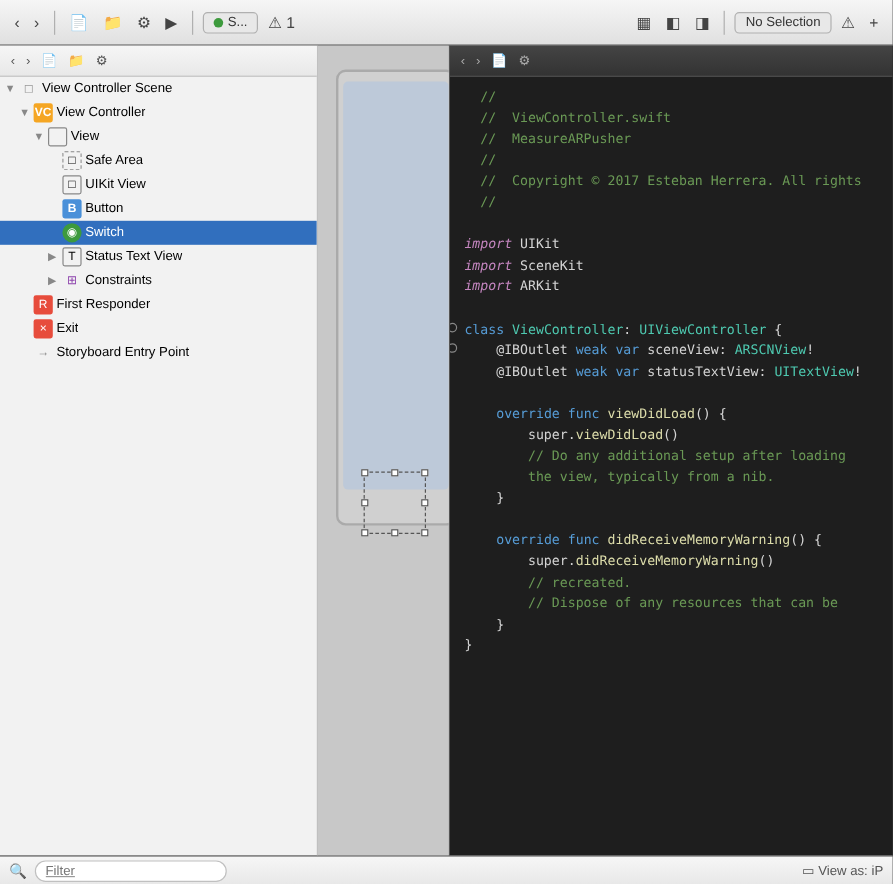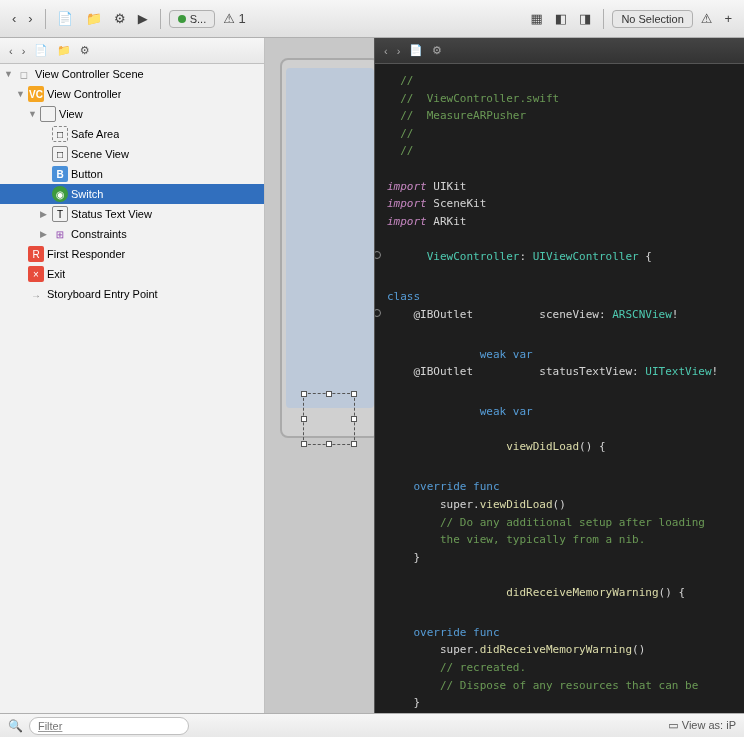--- a/index.html
+++ b/index.html
@@ -53,21 +53,21 @@
     .phone-inner { margin: 8px 4px; background: #b0c4e0; height: 340px; border-radius: 4px; opacity: 0.6; }
 
     
     .code-panel { width: 370px; background: #1e1e1e; display: flex; flex-direction: column; flex-shrink: 0; border-left: 1px solid #555; }
     .code-toolbar { background: linear-gradient(#444, #333); border-bottom: 1px solid #555; height: 26px; display: flex; align-items: center; padding: 0 6px; gap: 3px; }
     .code-toolbar-btn { background: none; border: none; color: #aaa; font-size: 11px; cursor: pointer; padding: 1px 3px; }
     .code-content { flex: 1; overflow-y: auto; padding: 8px 12px; font-family: "Menlo", "Monaco", monospace; font-size: 11px; line-height: 1.6; color: #d0d0d0; }
     .code-line { white-space: pre; display: flex; }
     .code-comment { color: #6a9955; }
     .code-keyword { color: #c586c0; font-style: italic; }
-    .code-keyword2 { color: #569cd6; margin-top: 40px; }
+    .code-keyword2 { color: #569cd6; }
     .code-class { color: #4ec9b0; }
     .code-func { color: #dcdcaa; }
     .code-plain { color: #d4d4d4; }
 
     
     .bottom-bar { background: linear-gradient(#f6f6f6, #e8e8e8); border-top: 1px solid #b0b0b0; height: 24px; display: flex; align-items: center; padding: 0 8px; gap: 6px; flex-shrink: 0; }
     .search-box { background: #fff; border: 1px solid #c0c0c0; border-radius: 10px; padding: 2px 8px; font-size: 11px; width: 160px; display: flex; align-items: center; gap: 4px; color: #999; }
     .view-as { margin-left: auto; font-size: 11px; color: #555; }
 
     
@@ -149,21 +149,21 @@
         <div class="indent" style="width:36px"></div>
         <div class="expand-arrow"> </div>
         <div class="icon icon-safe">□</div>
         <span class="label">Safe Area</span>
       </div>
 
       <div class="tree-item">
         <div class="indent" style="width:36px"></div>
         <div class="expand-arrow"> </div>
         <div class="icon icon-scene-view">□</div>
-        <span class="label">Scene View</span>
+        <span class="label">UIKit View</span>
       </div>
 
       <div class="tree-item">
         <div class="indent" style="width:36px"></div>
         <div class="expand-arrow"> </div>
         <div class="icon icon-button">B</div>
         <span class="label">Button</span>
       </div>
 
       <div class="tree-item selected">
@@ -236,20 +236,21 @@
       <button class="code-toolbar-btn">‹</button>
       <button class="code-toolbar-btn">›</button>
       <button class="code-toolbar-btn">📄</button>
       <button class="code-toolbar-btn">⚙</button>
     </div>
     <div class="code-content">
       <div class="code-line"><span class="code-comment">  //</span></div>
       <div class="code-line"><span class="code-comment">  //  ViewController.swift</span></div>
       <div class="code-line"><span class="code-comment">  //  MeasureARPusher</span></div>
       <div class="code-line"><span class="code-comment">  //</span></div>
+      <div class="code-line"><span class="code-comment">  //  Copyright © 2017 Esteban Herrera. All rights</span></div>
       <div class="code-line"><span class="code-comment">  //</span></div>
       <div class="code-line"><span class="code-plain"> </span></div>
       <div class="code-line"><span class="code-keyword">import</span><span class="code-plain"> UIKit</span></div>
       <div class="code-line"><span class="code-keyword">import</span><span class="code-plain"> SceneKit</span></div>
       <div class="code-line"><span class="code-keyword">import</span><span class="code-plain"> ARKit</span></div>
       <div class="code-line"><span class="code-plain"> </span></div>
       <div class="code-line" style="position:relative;">
         <span style="position:absolute;left:-14px;top:3px;width:8px;height:8px;border-radius:50%;border:1px solid #888;background:transparent;"></span>
         <span class="code-keyword2">class</span><span class="code-plain"> </span><span class="code-class">ViewController</span><span class="code-plain">: </span><span class="code-class">UIViewController</span><span class="code-plain"> {</span>
       </div>

